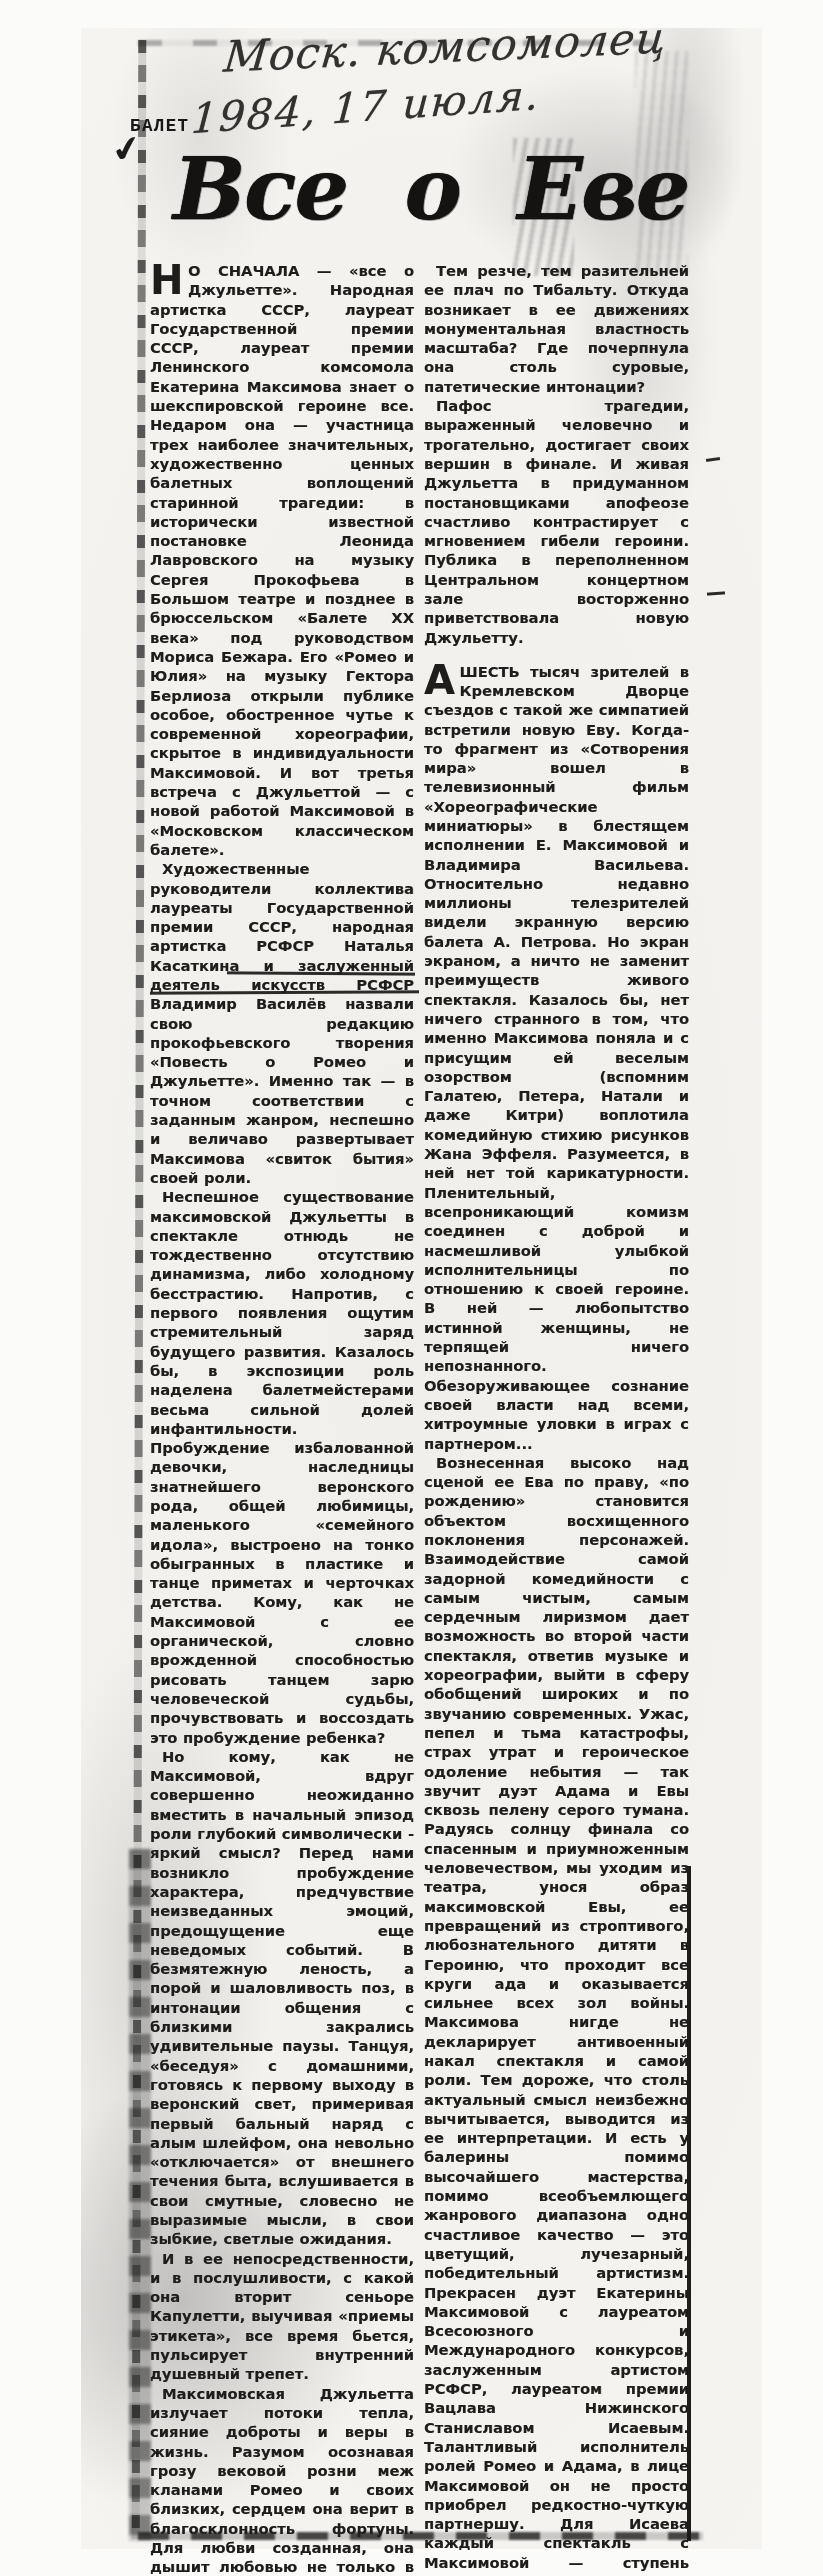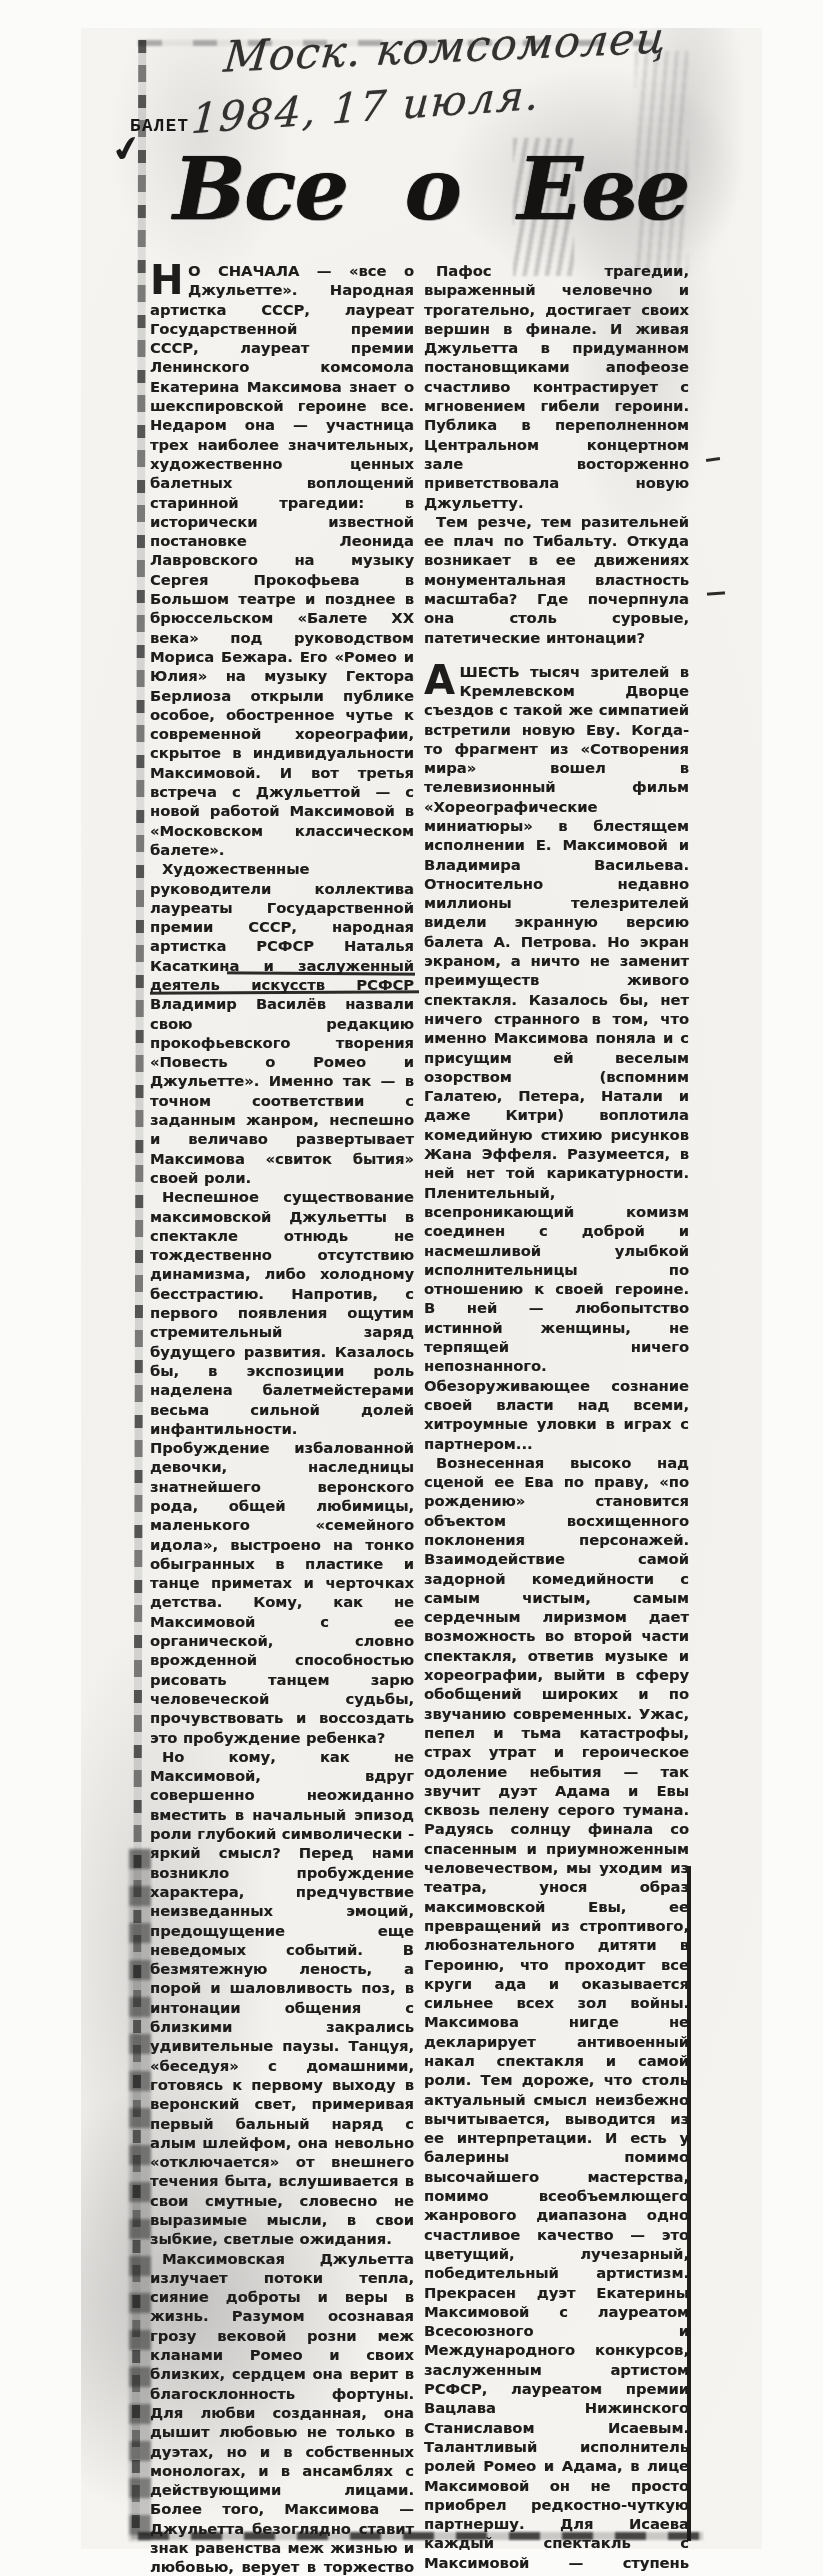--- a/index.html
+++ b/index.html
@@ -136,23 +136,24 @@
   <div id="rubric">БАЛЕТ</div>
   <div id="checkmark">✔</div>
 
   <div id="article-title">Все о Еве</div>
 
   <div class="column" id="left-column">
       <p class="para has-drop"><span class="dropcap">Н</span>О СНАЧАЛА — «все о Джульетте». Народная артистка СССР, лауреат Государственной премии СССР, лауреат премии Ленинского комсомола Екатерина Максимова знает о шекспировской героине все. Недаром она — участница трех наиболее значительных, художественно ценных балетных воплощений старинной трагедии: в исторически известной постановке Леонида Лавровского на музыку Сергея Прокофьева в Большом театре и позднее в брюссельском «Балете XX века» под руководством Мориса Бежара. Его «Ромео и Юлия» на музыку Гектора Берлиоза открыли публике особое, обостренное чутье к современной хореографии, скрытое в индивидуальности Максимовой. И вот третья встреча с Джульеттой — с новой работой Максимовой в «Московском классическом балете».</p>
       <p class="para">Художественные руководители коллектива лауреаты Государственной премии СССР, народная артистка РСФСР Наталья Касаткина и заслуженный деятель искусств РСФСР Владимир Василёв назвали свою редакцию прокофьевского творения «Повесть о Ромео и Джульетте». Именно так — в точном соответствии с заданным жанром, неспешно и величаво развертывает Максимова «свиток бытия» своей роли.</p>
       <p class="para">Неспешное существование максимовской Джульетты в спектакле отнюдь не тождественно отсутствию динамизма, либо холодному бесстрастию. Напротив, с первого появления ощутим стремительный заряд будущего развития. Казалось бы, в экспозиции роль наделена балетмейстерами весьма сильной долей инфантильности. Пробуждение избалованной девочки, наследницы знатнейшего веронского рода, общей любимицы, маленького «семейного идола», выстроено на тонко обыгранных в пластике и танце приметах и черточках детства. Кому, как не Максимовой с ее органической, словно врожденной способностью рисовать танцем зарю человеческой судьбы, прочувствовать и воссоздать это пробуждение ребенка?</p>
       <p class="para">Но кому, как не Максимовой, вдруг совершенно неожиданно вместить в начальный эпизод роли глубокий символически - яркий смысл? Перед нами возникло пробуждение характера, предчувствие неизведанных эмоций, предощущение еще неведомых событий. В безмятежную леность, а порой и шаловливость поз, в интонации общения с близкими закрались удивительные паузы. Танцуя, «беседуя» с домашними, готовясь к первому выходу в веронский свет, примеривая первый бальный наряд с алым шлейфом, она невольно «отключается» от внешнего течения быта, вслушивается в свои смутные, словесно не выразимые мысли, в свои зыбкие, светлые ожидания.</p>
+      <p class="para">И в ее непосредственности, и в послушливости, с какой она вторит сеньоре Капулетти, выучивая «приемы этикета», все время бьется, пульсирует внутренний душевный трепет.</p>
       <p class="para">Максимовская Джульетта излучает потоки тепла, сияние доброты и веры в жизнь. Разумом осознавая грозу вековой розни меж кланами Ромео и своих близких, сердцем она верит в благосклонность фортуны. Для любви созданная, она дышит любовью не только в дуэтах, но и в собственных монологах, и в ансамблях с действующими лицами. Более того, Максимова — Джульетта безоглядно ставит знак равенства меж жизнью и любовью, верует в торжество жизни.</p>
     </div>
   <div class="column" id="right-column">
-  <p class="para">Пафос трагедии, выраженный человечно и трогательно, достигает своих вершин в финале. И живая Джульетта в придуманном постановщиками апофеозе счастливо контрастирует с мгновением гибели героини. Публика в переполненном Центральном концертном зале восторженно приветствовала новую Джульетту.</p>
-      <p class="para">Тем резче, тем разительней ее плач по Тибальту. Откуда возникает в ее движениях монументальная властность масштаба? Где почерпнула она столь суровые, патетические интонации?</p>
+  <p class="para">Тем резче, тем разительней ее плач по Тибальту. Откуда возникает в ее движениях монументальная властность масштаба? Где почерпнула она столь суровые, патетические интонации?</p>
+      <p class="para">Пафос трагедии, выраженный человечно и трогательно, достигает своих вершин в финале. И живая Джульетта в придуманном постановщиками апофеозе счастливо контрастирует с мгновением гибели героини. Публика в переполненном Центральном концертном зале восторженно приветствовала новую Джульетту.</p>
       <p class="para has-drop gap-before"><span class="dropcap">А</span>ШЕСТЬ тысяч зрителей в Кремлевском Дворце съездов с такой же симпатией встретили новую Еву. Когда-то фрагмент из «Сотворения мира» вошел в телевизионный фильм «Хореографические миниатюры» в блестящем исполнении Е. Максимовой и Владимира Васильева. Относительно недавно миллионы телезрителей видели экранную версию балета А. Петрова. Но экран экраном, а ничто не заменит преимуществ живого спектакля. Казалось бы, нет ничего странного в том, что именно Максимова поняла и с присущим ей веселым озорством (вспомним Галатею, Петера, Натали и даже Китри) воплотила комедийную стихию рисунков Жана Эффеля. Разумеется, в ней нет той карикатурности. Пленительный, всепроникающий комизм соединен с доброй и насмешливой улыбкой исполнительницы по отношению к своей героине. В ней — любопытство истинной женщины, не терпящей ничего непознанного. Обезоруживающее сознание своей власти над всеми, хитроумные уловки в играх с партнером...</p>
       <p class="para">Вознесенная высоко над сценой ее Ева по праву, «по рождению» становится объектом восхищенного поклонения персонажей. Взаимодействие самой задорной комедийности с самым чистым, самым сердечным лиризмом дает возможность во второй части спектакля, ответив музыке и хореографии, выйти в сферу обобщений широких и по звучанию современных. Ужас, пепел и тьма катастрофы, страх утрат и героическое одоление небытия — так звучит дуэт Адама и Евы сквозь пелену серого тумана. Радуясь солнцу финала со спасенным и приумноженным человечеством, мы уходим из театра, унося образ максимовской Евы, ее превращений из строптивого, любознательного дитяти в Героиню, что проходит все круги ада и оказывается сильнее всех зол войны. Максимова нигде не декларирует антивоенный накал спектакля и самой роли. Тем дороже, что столь актуальный смысл неизбежно вычитывается, выводится из ее интерпретации. И есть у балерины помимо высочайшего мастерства, помимо всеобъемлющего жанрового диапазона одно счастливое качество — это цветущий, лучезарный, победительный артистизм. Прекрасен дуэт Екатерины Максимовой с лауреатом Всесоюзного и Международного конкурсов, заслуженным артистом РСФСР, лауреатом премии Вацлава Нижинского Станиславом Исаевым. Талантливый исполнитель ролей Ромео и Адама, в лице Максимовой он не просто приобрел редкостно-чуткую партнершу. Для Исаева каждый спектакль с Максимовой — ступень восхождения к истинному мастерству. Недаром так успешно проходили их совместные представления во Франции и Англии, где гастролировал «Московский классический балет».</p>
     </div>
 
 </div>
 
 
 </body></html>

